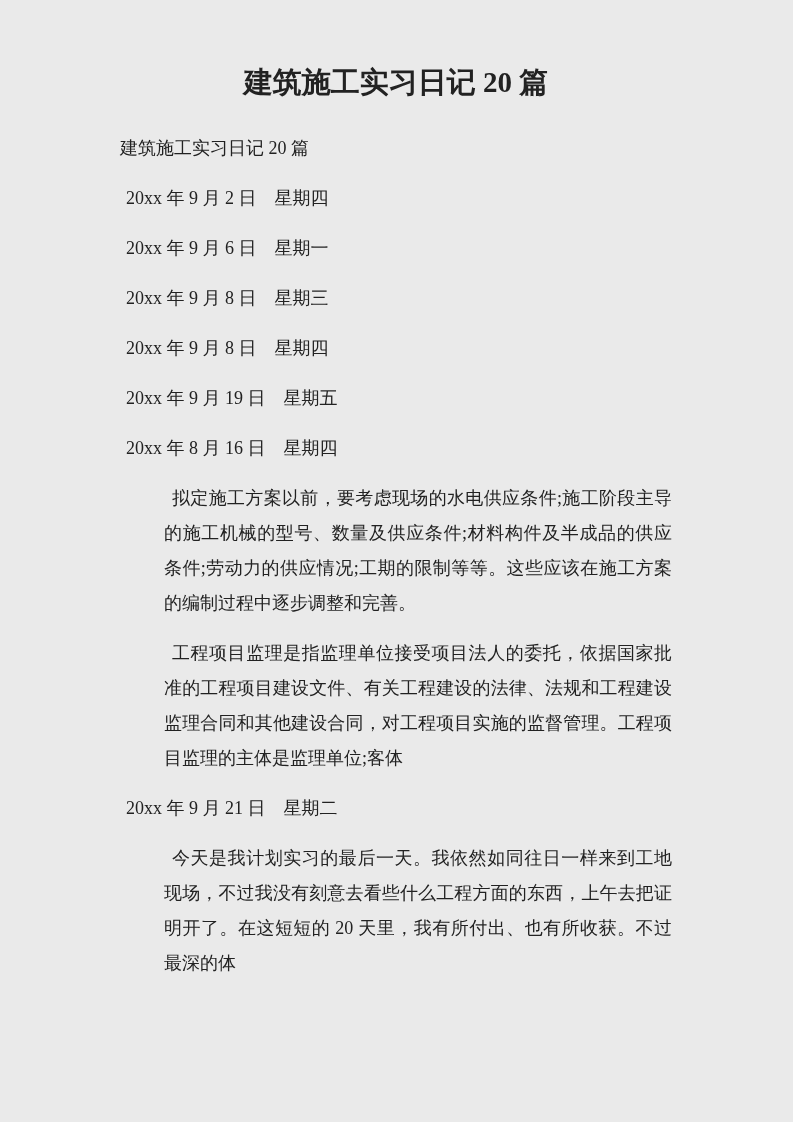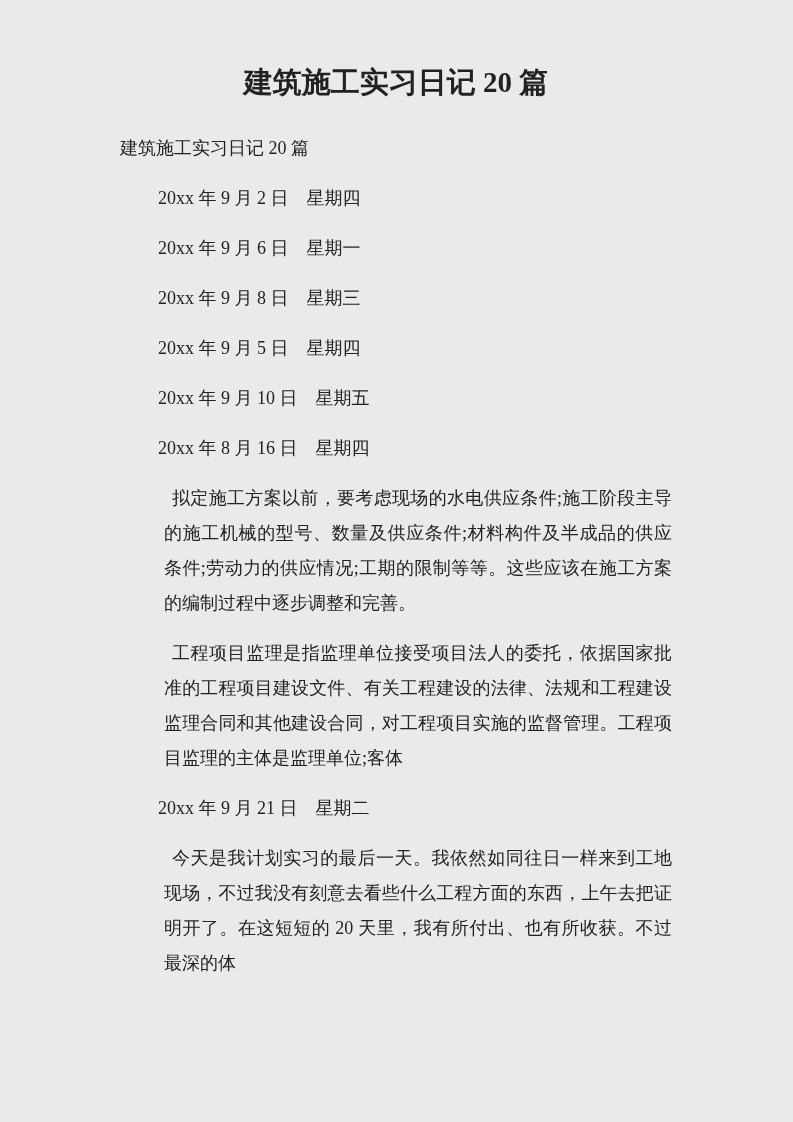--- a/index.html
+++ b/index.html
@@ -28,44 +28,43 @@
     margin: 0 0 15px 0;
     font-size: 18px;
     line-height: 35px;
     text-align: justify;
   }
   p.plain {
     text-indent: 0;
   }
   p.date {
     text-indent: 6px;
-    margin-left: 32px;
   }
   p.para {
     text-indent: 8px;
     margin-left: 44px;
   }
 </style>
 </head>
 <body style="background: rgb(234, 234, 234); color: rgb(34, 34, 34);">
 
 <div class="page">
   <h1 class="title">建筑施工实习日记 20 篇</h1>
 
   <p class="plain">建筑施工实习日记 20 篇</p>
 
   <p class="date">20xx 年 9 月 2 日　星期四</p>
 
   <p class="date">20xx 年 9 月 6 日　星期一</p>
 
   <p class="date">20xx 年 9 月 8 日　星期三</p>
 
-  <p class="date">20xx 年 9 月 5 日　星期四</p>
+  <p class="date">20xx 年 9 月 8 日　星期四</p>
 
-  <p class="date">20xx 年 9 月 10 日　星期五</p>
+  <p class="date">20xx 年 9 月 19 日　星期五</p>
 
   <p class="date">20xx 年 8 月 16 日　星期四</p>
 
 
   <p class="para">拟定施工方案以前，要考虑现场的水电供应条件;施工阶段主导的施工机械的型号、数量及供应条件;材料构件及半成品的供应条件;劳动力的供应情况;工期的限制等等。这些应该在施工方案的编制过程中逐步调整和完善。</p>
 
   <p class="para">工程项目监理是指监理单位接受项目法人的委托，依据国家批准的工程项目建设文件、有关工程建设的法律、法规和工程建设监理合同和其他建设合同，对工程项目实施的监督管理。工程项目监理的主体是监理单位;客体</p>
 
   <p class="date">20xx 年 9 月 21 日　星期二</p>
 

